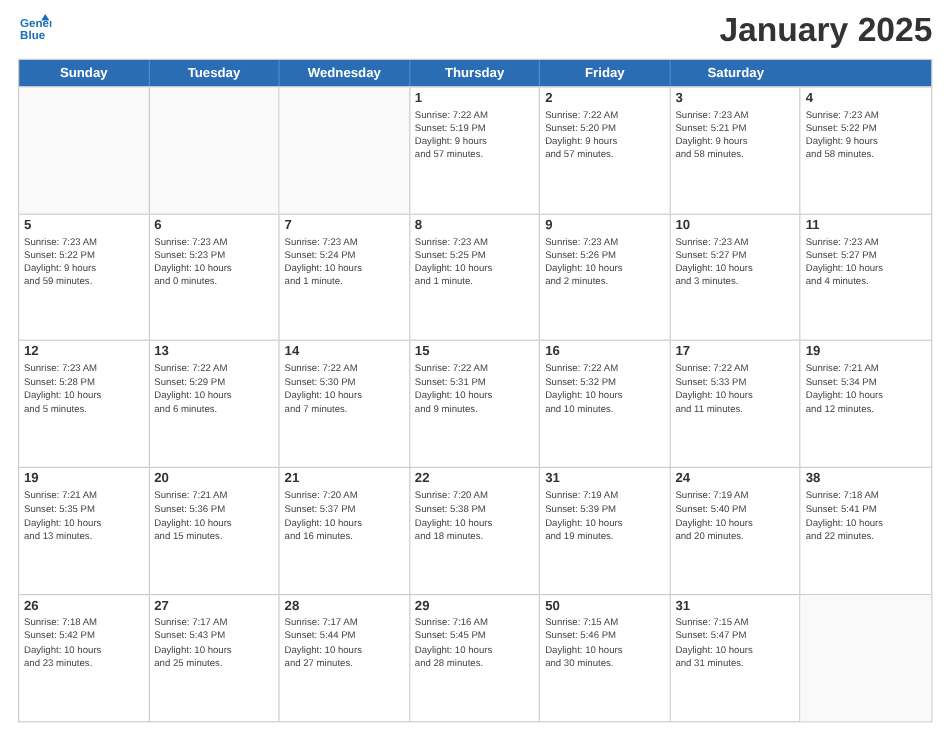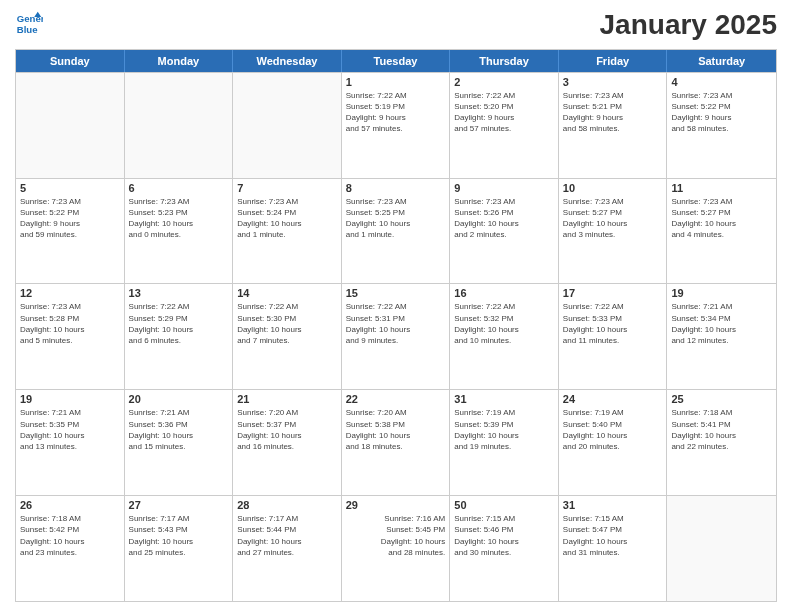--- a/index.html
+++ b/index.html
@@ -115,23 +115,22 @@
       </svg>
     </div>
     <div class="title-block">
       <h1>January 2025</h1>
     </div>
   </div>
 
   <div class="calendar">
     <div class="cal-header">
       <div class="cal-header-cell">Sunday</div>
-      <div class="cal-header-cell">Monday</div>
+      <div class="cal-header-cell">Tuesday</div>
       <div class="cal-header-cell">Wednesday</div>
-      <div class="cal-header-cell">Tuesday</div>
       <div class="cal-header-cell">Thursday</div>
       <div class="cal-header-cell">Friday</div>
       <div class="cal-header-cell">Saturday</div>
     </div>
     <div class="cal-body" id="cal-body">
     <div class="cal-row">
           <div class="cal-cell empty"></div>
           <div class="cal-cell empty"></div>
           <div class="cal-cell empty"></div>
           <div class="cal-cell">
@@ -302,21 +301,21 @@
 and 19 minutes.</div>
           </div>
           <div class="cal-cell">
             <span class="cell-day">24</span>
             <div class="cell-info" style="white-space: pre-line;">Sunrise: 7:19 AM
 Sunset: 5:40 PM
 Daylight: 10 hours
 and 20 minutes.</div>
           </div>
           <div class="cal-cell">
-            <span class="cell-day">25</span>
+            <span class="cell-day">38</span>
             <div class="cell-info" style="white-space: pre-line;">Sunrise: 7:18 AM
 Sunset: 5:41 PM
 Daylight: 10 hours
 and 22 minutes.</div>
           </div>
         </div>
         <div class="cal-row">
           <div class="cal-cell">
             <span class="cell-day">26</span>
             <div class="cell-info" style="white-space: pre-line;">Sunrise: 7:18 AM
@@ -333,21 +332,21 @@
           </div>
           <div class="cal-cell">
             <span class="cell-day">28</span>
             <div class="cell-info" style="white-space: pre-line;">Sunrise: 7:17 AM
 Sunset: 5:44 PM
 Daylight: 10 hours
 and 27 minutes.</div>
           </div>
           <div class="cal-cell">
             <span class="cell-day">29</span>
-            <div class="cell-info" style="white-space: pre-line; text-align: right;">Sunrise: 7:16 AM
+            <div class="cell-info" style="white-space: pre-line;">Sunrise: 7:16 AM
 Sunset: 5:45 PM
 Daylight: 10 hours
 and 28 minutes.</div>
           </div>
           <div class="cal-cell">
             <span class="cell-day">50</span>
             <div class="cell-info" style="white-space: pre-line;">Sunrise: 7:15 AM
 Sunset: 5:46 PM
 Daylight: 10 hours
 and 30 minutes.</div>

